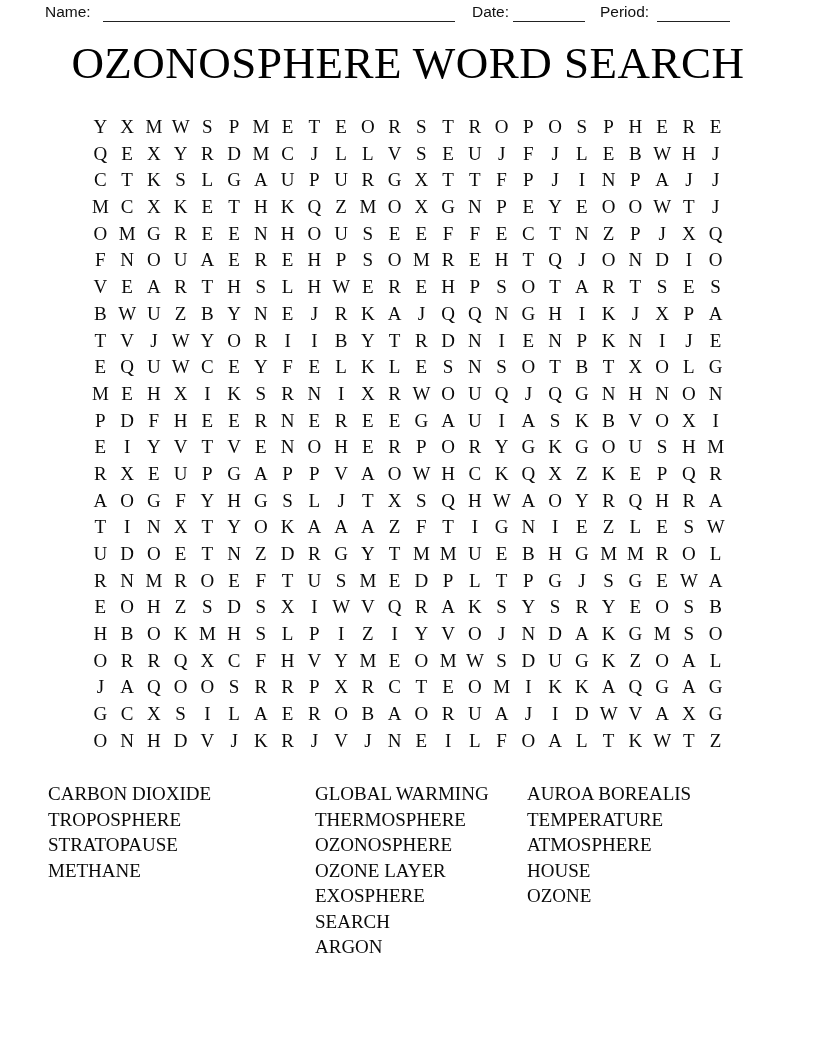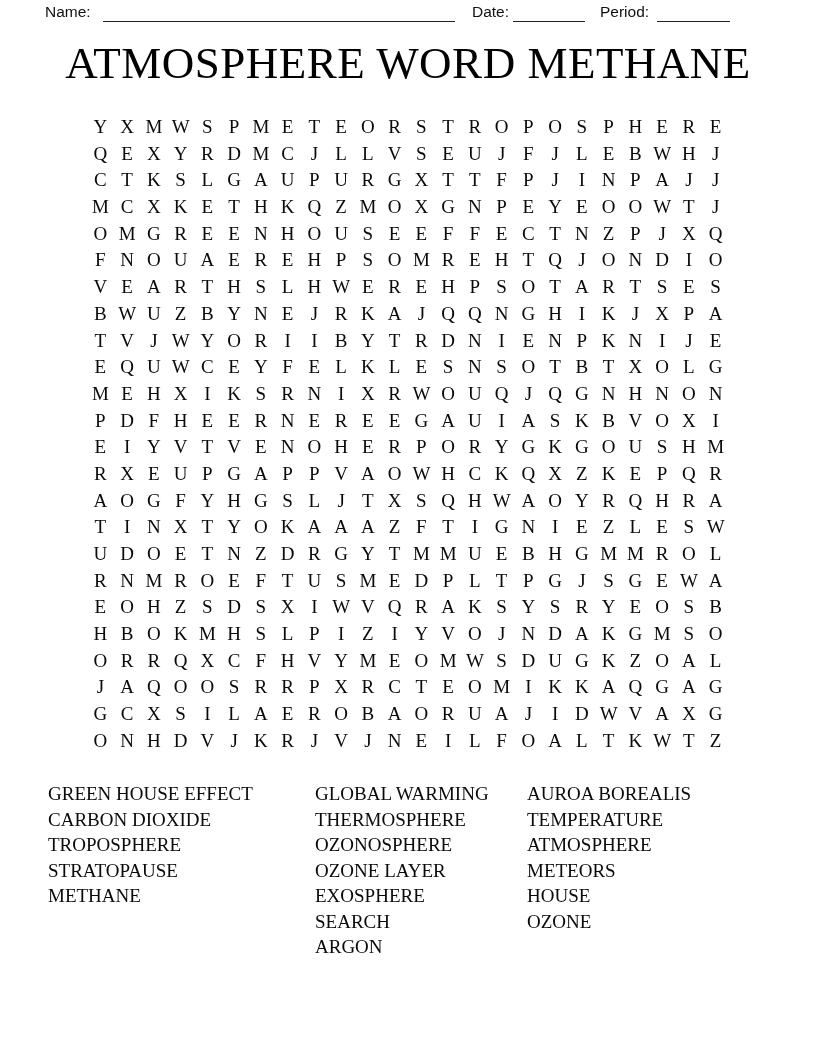--- a/index.html
+++ b/index.html
@@ -80,21 +80,21 @@
 
 <div class="header-row">
   <span class="hdr-label" id="name-label">Name:</span>
   <span class="hdr-line" id="name-line"></span>
   <span class="hdr-label" id="date-label">Date:</span>
   <span class="hdr-line" id="date-line"></span>
   <span class="hdr-label" id="period-label">Period:</span>
   <span class="hdr-line" id="period-line"></span>
 </div>
 
-<div class="title">ATMOSPHERE WORD METHANE</div>
+<div class="title">OZONOSPHERE WORD SEARCH</div>
 
 <div class="grid">
     <div class="grid-row">
       <div class="cell">Y</div>
       <div class="cell">X</div>
       <div class="cell">M</div>
       <div class="cell">W</div>
       <div class="cell">S</div>
       <div class="cell">P</div>
       <div class="cell">M</div>
@@ -711,36 +711,34 @@
       <div class="cell">T</div>
       <div class="cell">K</div>
       <div class="cell">W</div>
       <div class="cell">T</div>
       <div class="cell">Z</div>
     </div>
   </div>
 
 <div class="word-list">
   <div class="word-column" id="word-col-0">
-      <div class="word">GREEN HOUSE EFFECT</div>
       <div class="word">CARBON DIOXIDE</div>
       <div class="word">TROPOSPHERE</div>
       <div class="word">STRATOPAUSE</div>
       <div class="word">METHANE</div>
     </div>
   <div class="word-column" id="word-col-1">
       <div class="word">GLOBAL WARMING</div>
       <div class="word">THERMOSPHERE</div>
       <div class="word">OZONOSPHERE</div>
       <div class="word">OZONE LAYER</div>
       <div class="word">EXOSPHERE</div>
       <div class="word">SEARCH</div>
       <div class="word">ARGON</div>
     </div>
   <div class="word-column" id="word-col-2">
       <div class="word">AUROA BOREALIS</div>
       <div class="word">TEMPERATURE</div>
       <div class="word">ATMOSPHERE</div>
-      <div class="word">METEORS</div>
       <div class="word">HOUSE</div>
       <div class="word">OZONE</div>
     </div>
 </div>
 
 </body></html>

